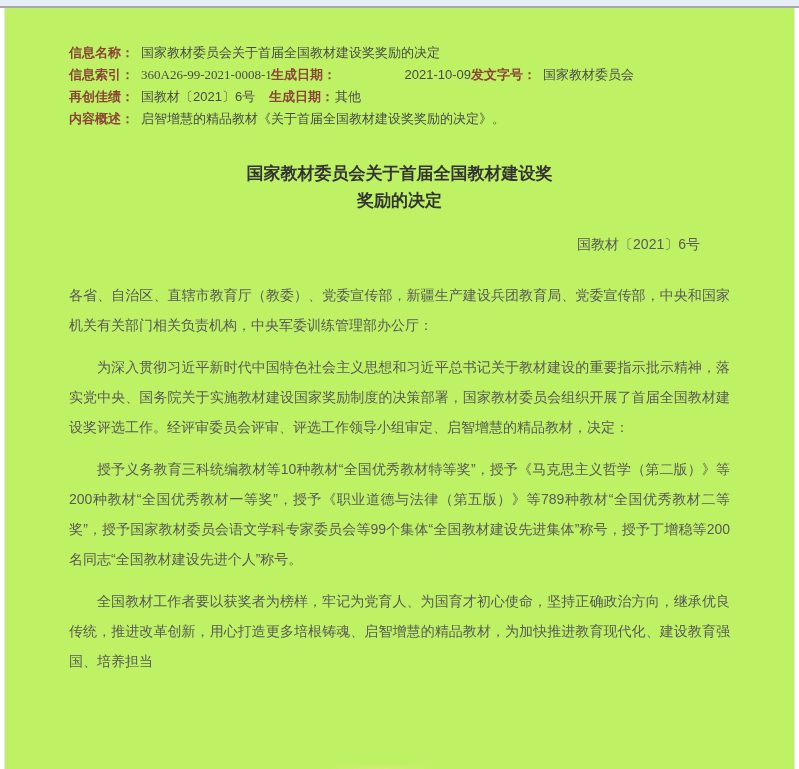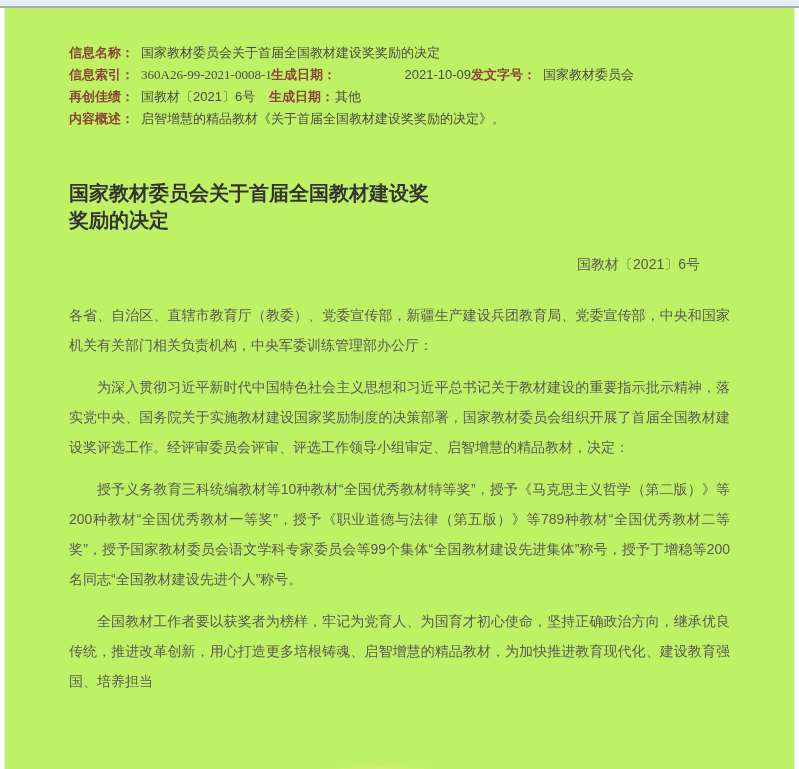--- a/index.html
+++ b/index.html
@@ -41,22 +41,23 @@
     vertical-align: top;
   }
   .w72  { width: 72px; }
   .w66  { width: 66px; }
   .w130 { width: 130px; }
   .w128 { width: 128px; }
   .w134 { width: 134px; text-align: right; }
   .serif { font-family: "Liberation Serif", serif; }
   
   .doc-title {
-    margin-top: 50px;
-    font-size: 20px;
+    margin-top: 30px;
+    text-align: center;
+    font-size: 17px;
     font-weight: bold;
     line-height: 27px;
     color: #333333;
   }
   .doc-number {
     margin-top: 20px;
     text-align: right;
     padding-right: 30px;
     font-size: 14px;
     line-height: 20px;

